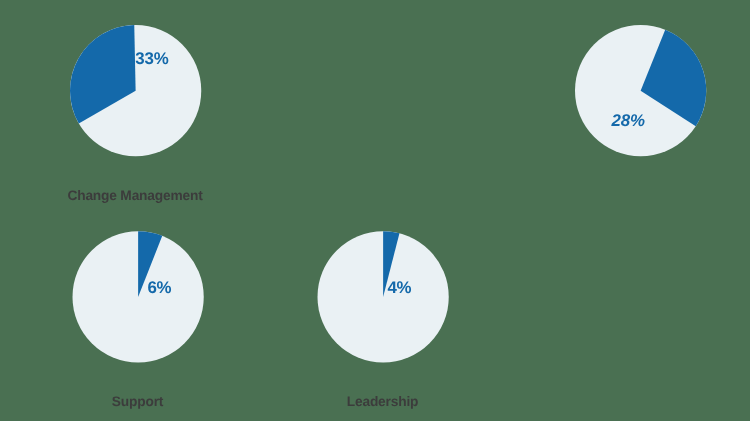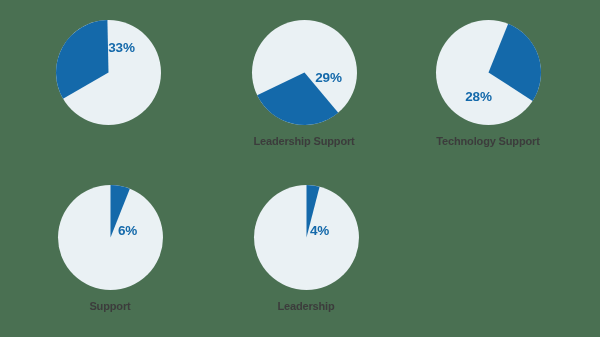--- a/index.html
+++ b/index.html
@@ -18,20 +18,21 @@
     position: absolute;
     inset: 0;
   }
   .pie-cell {
     position: absolute;
     width: 160px;
     height: 150px;
     display: flex;
     flex-direction: column;
     align-items: center;
+    gap: 16px;
   }
   .pie-wrap {
     position: relative;
     width: 105px;
     height: 105px;
   }
   .pie-svg {
     display: block;
     width: 105px;
     height: 105px;
@@ -52,57 +53,47 @@
     font-size: 11px;
     font-weight: bold;
     color: #3c3c3c;
     letter-spacing: -0.15px;
     white-space: nowrap;
     text-align: center;
   }
   
   #cell-0 { left: 28px;  top: 20px; }
   #cell-1 { left: 224px; top: 20px; }
-  #cell-2 { left: 408px; top: 20px; }
+  #cell-2 { left: 432px; top: 20px; font-style: italic; }
   
   #cell-3 { left: 30px;  top: 185px; }
   #cell-4 { left: 226px; top: 185px; }
 </style>
 </head>
 <body style="background: rgb(74, 112, 82);">
 
 <div id="chart-grid">
     <div class="pie-cell" id="cell-0">
       <div class="pie-wrap">
         <svg class="pie-svg" viewBox="0 0 105 105">
           <circle cx="52.5" cy="52.5" r="52.5" fill="#eaf1f4"></circle>
           <path d="M 52.5 52.5 L 7.03 78.75 A 52.5 52.5 0 0 1 51.40 0.01 Z" fill="#1469aa"></path>
         </svg>
         <div class="pct-label" style="left: 66px; top: 27px;">33%</div>
       </div>
-    </div>
-    <div class="pie-cell" id="cell-1">
-      <div class="pie-wrap">
-        <svg class="pie-svg" viewBox="0 0 105 105">
-          <circle cx="52.5" cy="52.5" r="52.5" fill="#eaf1f4"></circle>
-          <path d="M 52.5 52.5 L 86.25 92.72 A 52.5 52.5 0 0 1 5.15 75.18 Z" fill="#1469aa"></path>
-        </svg>
-        <div class="pct-label" style="left: 77px; top: 57px;">29%</div>
-      </div>
-      <div class="cat-label">Leadership Support</div>
+      <div class="cat-label">Change Management</div>
     </div>
     <div class="pie-cell" id="cell-2">
       <div class="pie-wrap">
         <svg class="pie-svg" viewBox="0 0 105 105">
           <circle cx="52.5" cy="52.5" r="52.5" fill="#eaf1f4"></circle>
           <path d="M 52.5 52.5 L 72.17 3.82 A 52.5 52.5 0 0 1 96.63 80.94 Z" fill="#1469aa"></path>
         </svg>
         <div class="pct-label" style="left: 43px; top: 76px;">28%</div>
       </div>
-      <div class="cat-label">Technology Support</div>
     </div>
     <div class="pie-cell" id="cell-3">
       <div class="pie-wrap">
         <svg class="pie-svg" viewBox="0 0 105 105">
           <circle cx="52.5" cy="52.5" r="52.5" fill="#eaf1f4"></circle>
           <path d="M 52.5 52.5 L 52.50 0.00 A 52.5 52.5 0 0 1 71.83 3.69 Z" fill="#1469aa"></path>
         </svg>
         <div class="pct-label" style="left: 70px; top: 45px;">6%</div>
       </div>
       <div class="cat-label">Support</div>

